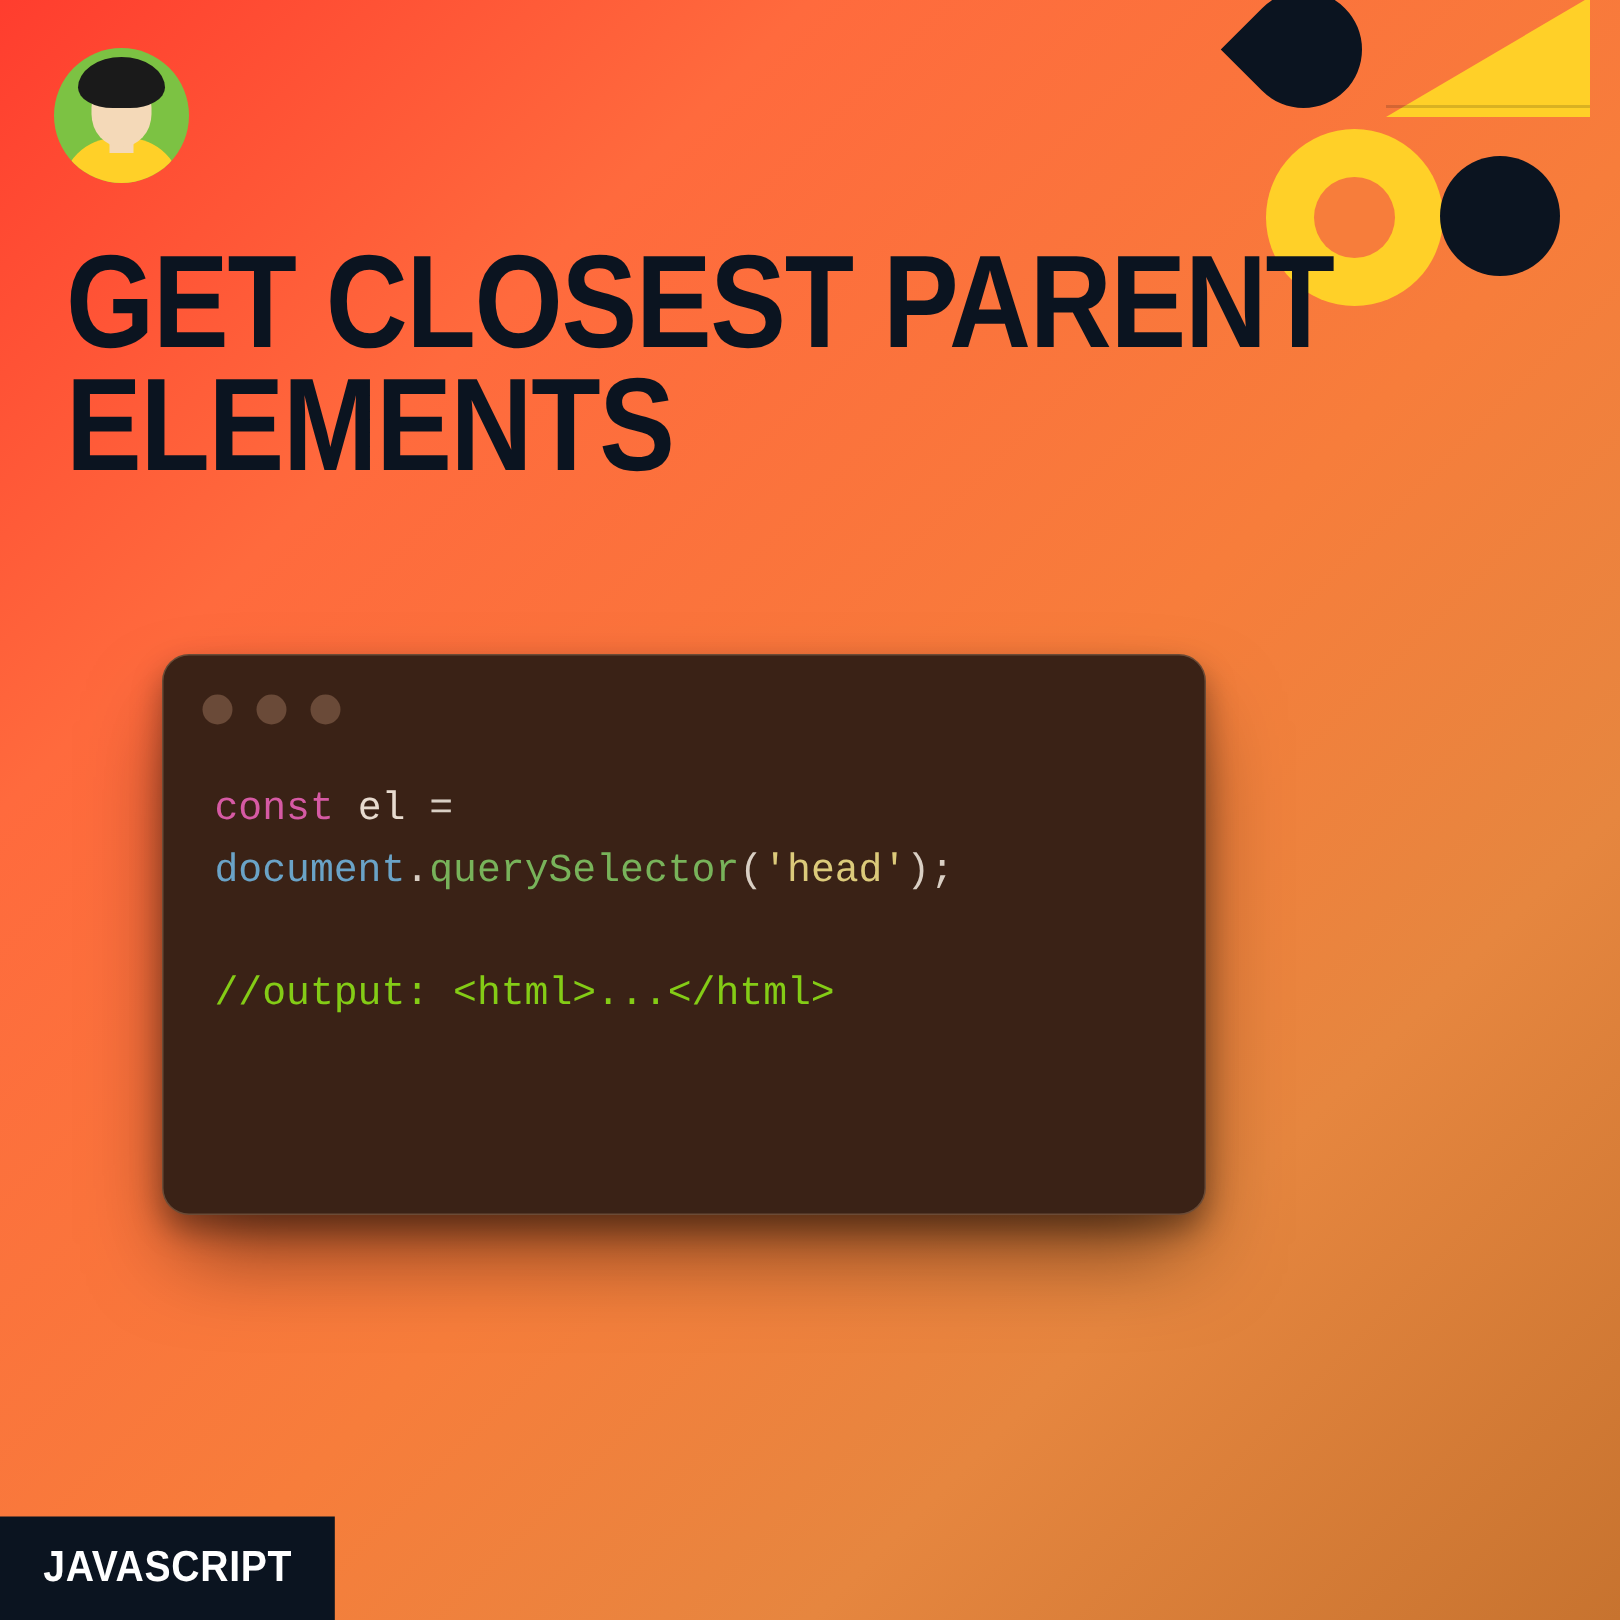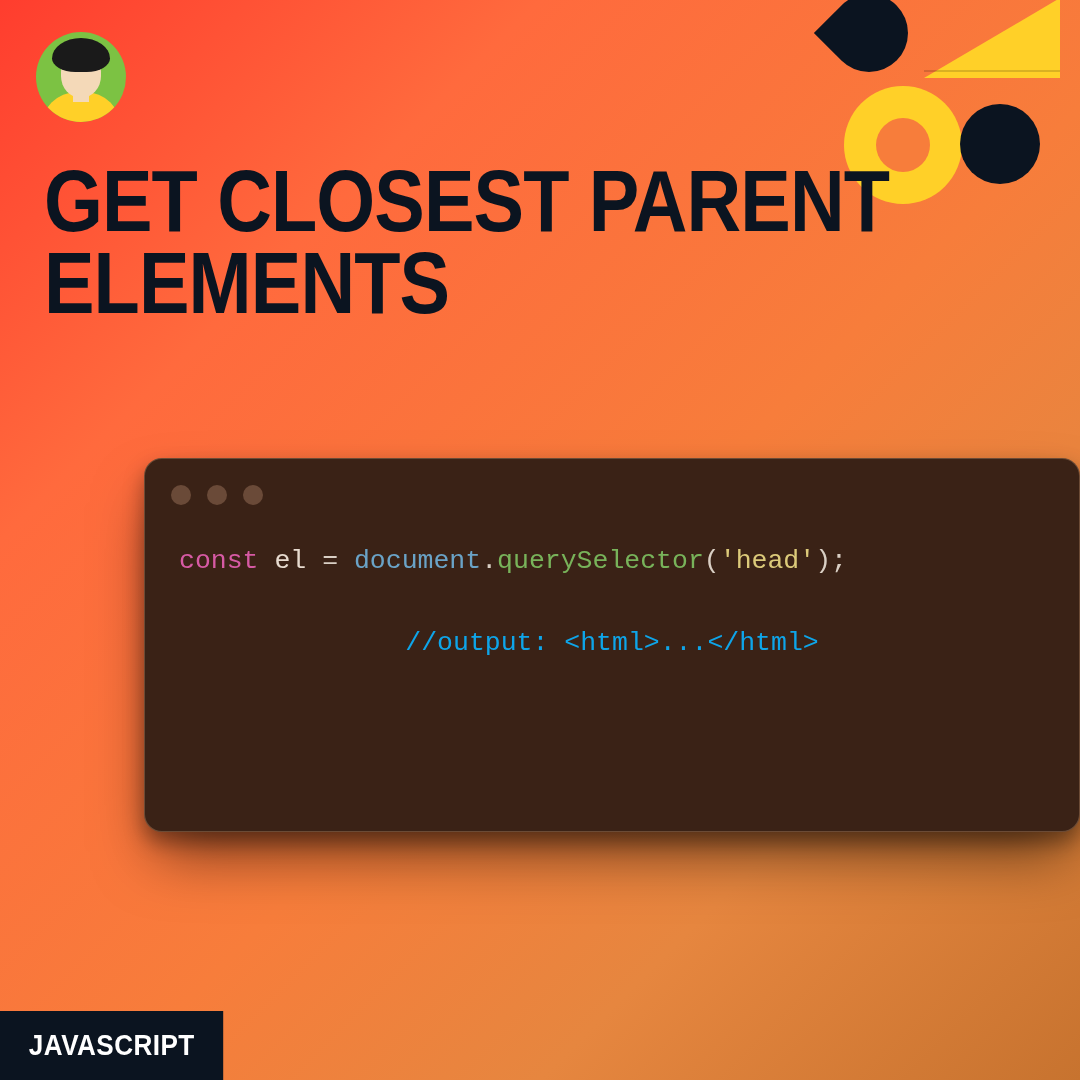--- a/index.html
+++ b/index.html
@@ -82,46 +82,45 @@
     position: absolute; top: 160px; left: 44px;
     font-family: "Arial Black", Arial, sans-serif;
     font-weight: 900; font-stretch: condensed;
     font-size: 88px; line-height: 0.93; letter-spacing: -1px;
     color: #0b1420; text-transform: uppercase;
     transform: scaleX(0.86); transform-origin: left top;
   }
 
   
   .card {
-    position: absolute; top: 458px; left: 108px;
-    width: 936px; height: 374px;
+    position: absolute; top: 436px; left: 108px;
+    width: 696px; height: 374px;
     background: #3a2216;
     border-radius: 18px;
     border: 1px solid rgba(255,200,150,0.25);
     box-shadow: 0 32px 60px -12px rgba(0,0,0,0.55), 0 10px 20px rgba(0,0,0,0.35);
     overflow: hidden;
-    margin-left: 36px;
   }
   .traffic {
     display: flex; gap: 16px; padding: 26px 26px 6px 26px;
   }
   .dot { width: 20px; height: 20px; border-radius: 50%; background: #6a4a38; }
   .code {
     padding: 30px 34px 0 34px;
     font-family: Menlo, Consolas, "Courier New", monospace;
     font-size: 26.5px; line-height: 1.55;
     color: #e7dbcf;
   }
   .kw   { color: #d65aa4; }   
   .var  { color: #e7dbcf; }
   .punc { color: #d9cfc4; }
   .obj  { color: #6aa3c7; }   
   .fn   { color: #78b35a; }   
   .str  { color: #dcca7a; }
-  .cmt  { color: #0ea5e9; text-align: center; }
+  .cmt  { color: #84cc16; }
 
   
   .tag {
     position: absolute; left: 0; bottom: 0;
     background: #0b1420; color: #fff;
     padding: 18px 32px;
     font-family: "Arial Black", Arial, sans-serif;
     font-weight: 900; font-size: 29px; letter-spacing: 0.5px;
     transform: scaleX(0.9); transform-origin: left bottom;
   }

